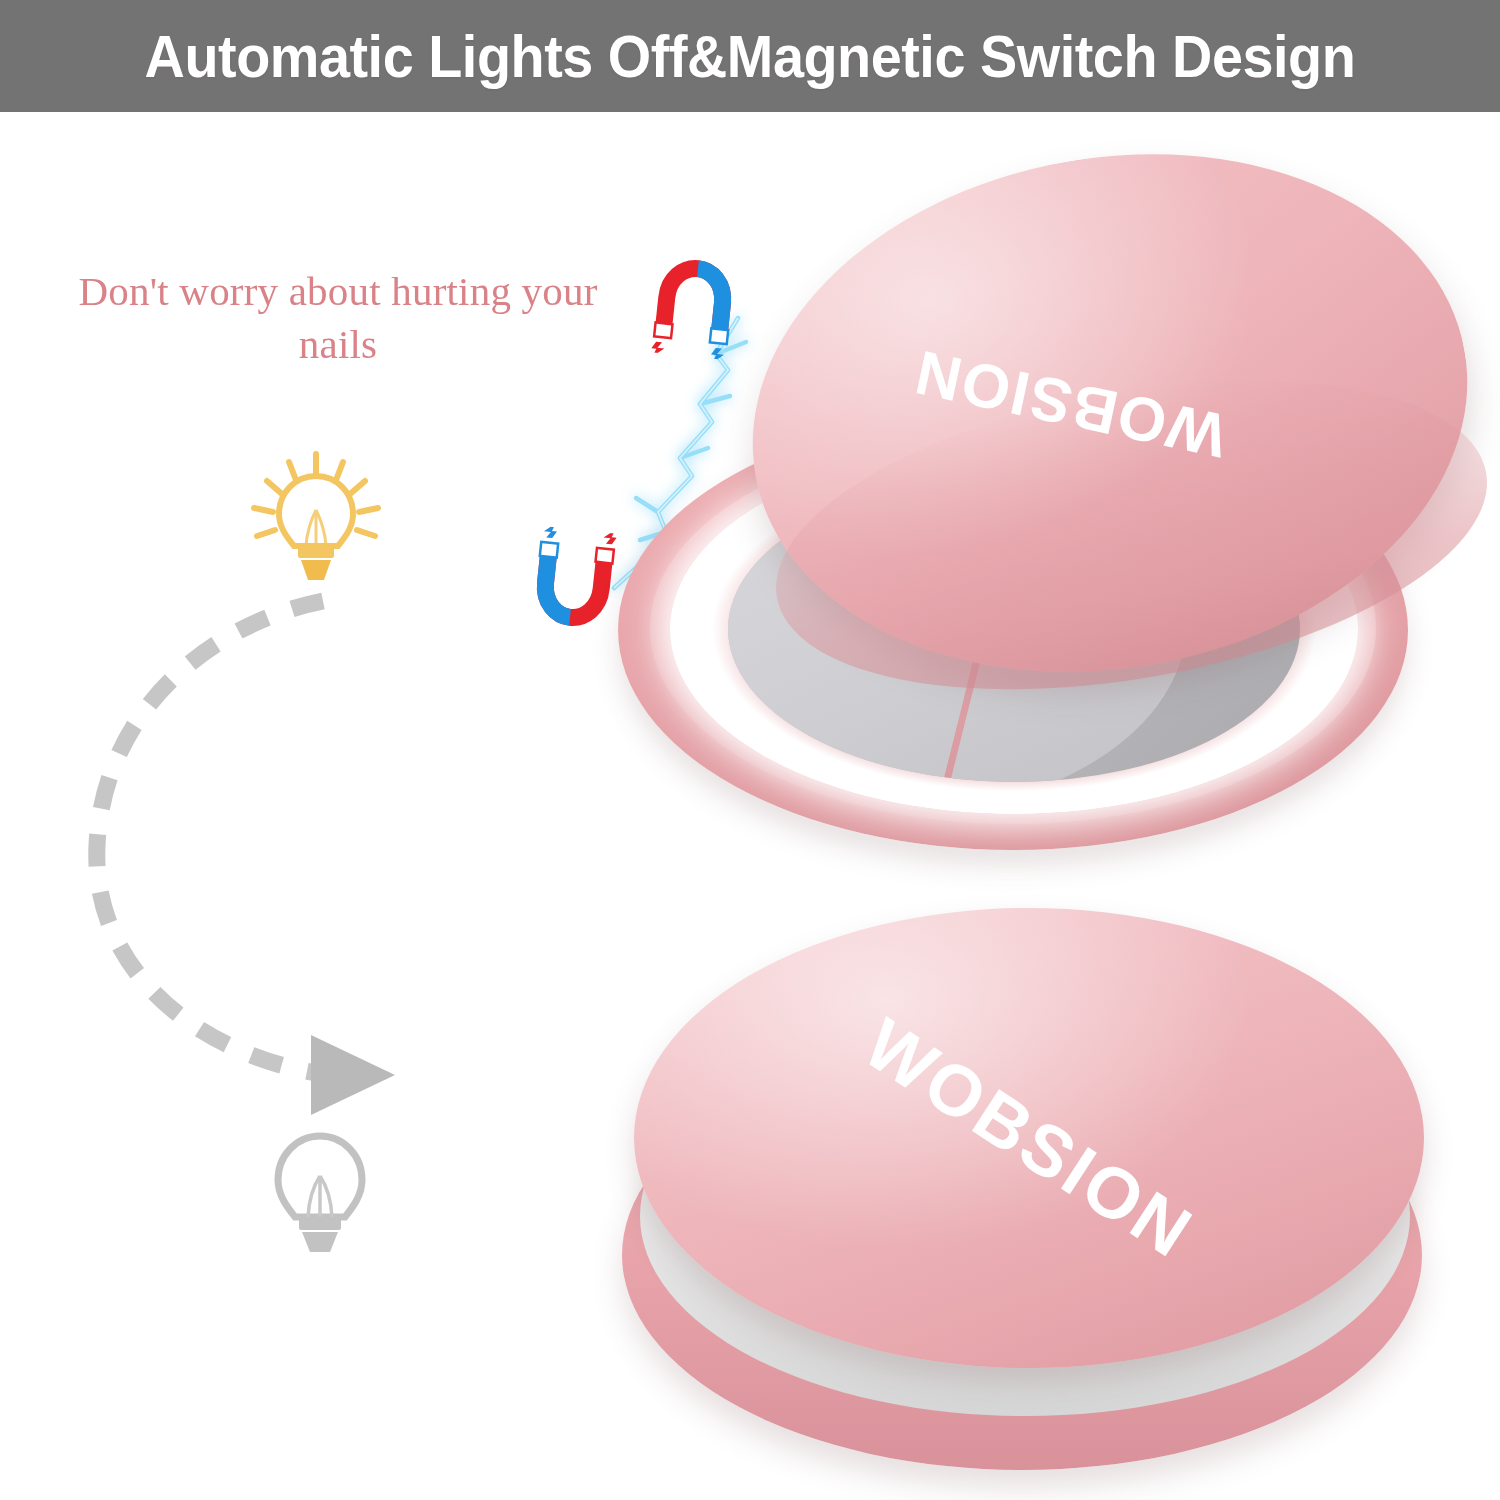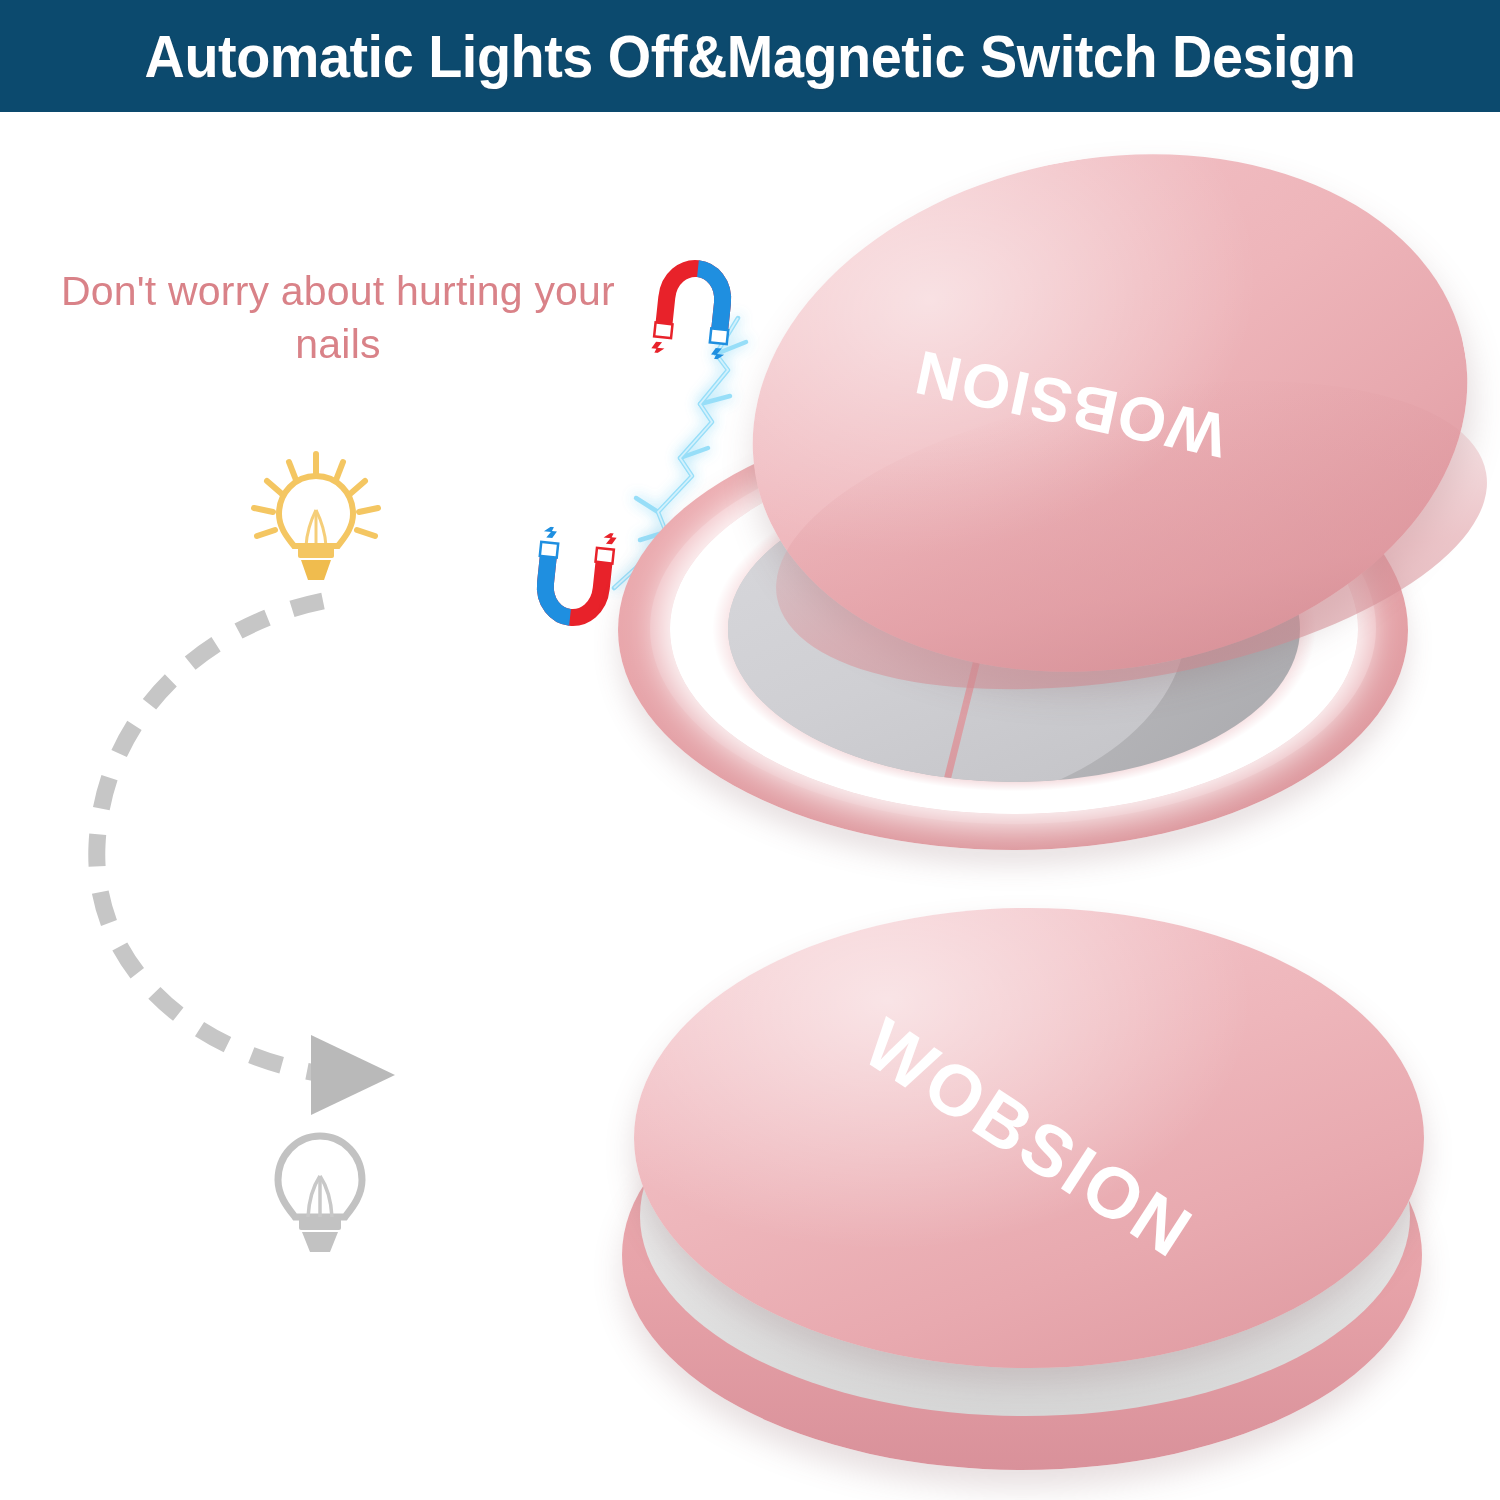--- a/index.html
+++ b/index.html
@@ -12,21 +12,21 @@
   #page {
     position:relative;
     width:1500px; height:1500px;
     background:#ffffff;
   }
 
   
   .banner {
     position:absolute; left:0; top:0;
     width:1500px; height:112px;
-    background:#0c4a6e;
+    background:#737373;
     display:flex; align-items:center; justify-content:center;
   }
   .banner-title {
     color:#ffffff;
     font-family:"Liberation Sans Narrow","Liberation Sans", sans-serif;
     font-weight:bold;
     font-size:60px;
     letter-spacing:-0.5px;
     transform:scaleX(0.93);
     white-space:nowrap;
@@ -35,20 +35,21 @@
 
   
   .caption {
     position:absolute;
     color:#d98288;
     font-size:41px;
     line-height:1.30;
     text-align:center;
     font-weight:400;
     letter-spacing:.2px;
+    font-family:Liberation Serif, serif;
   }
   #caption-nails { left:58px; top:265px; width:560px; }
   #caption-autooff { left:48px; top:1316px; width:596px; font-size:40px; }
 
   
   .bulb-wrap { position:absolute; }
   #bulb-on  { left:243px; top:448px;  width:146px; height:140px; }
   #bulb-off { left:262px; top:1128px; width:116px; height:128px; }
 
   

